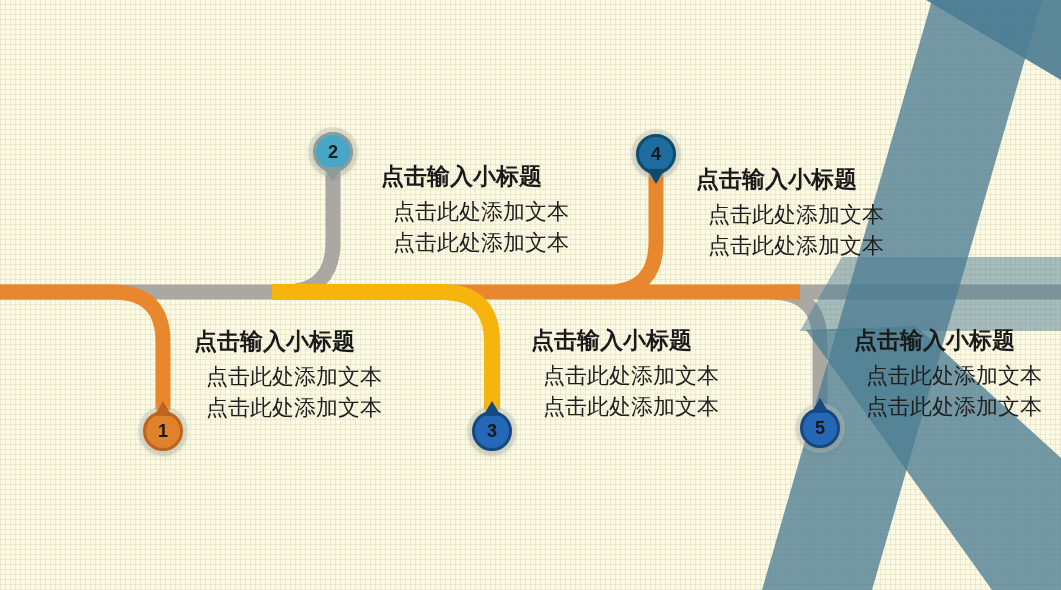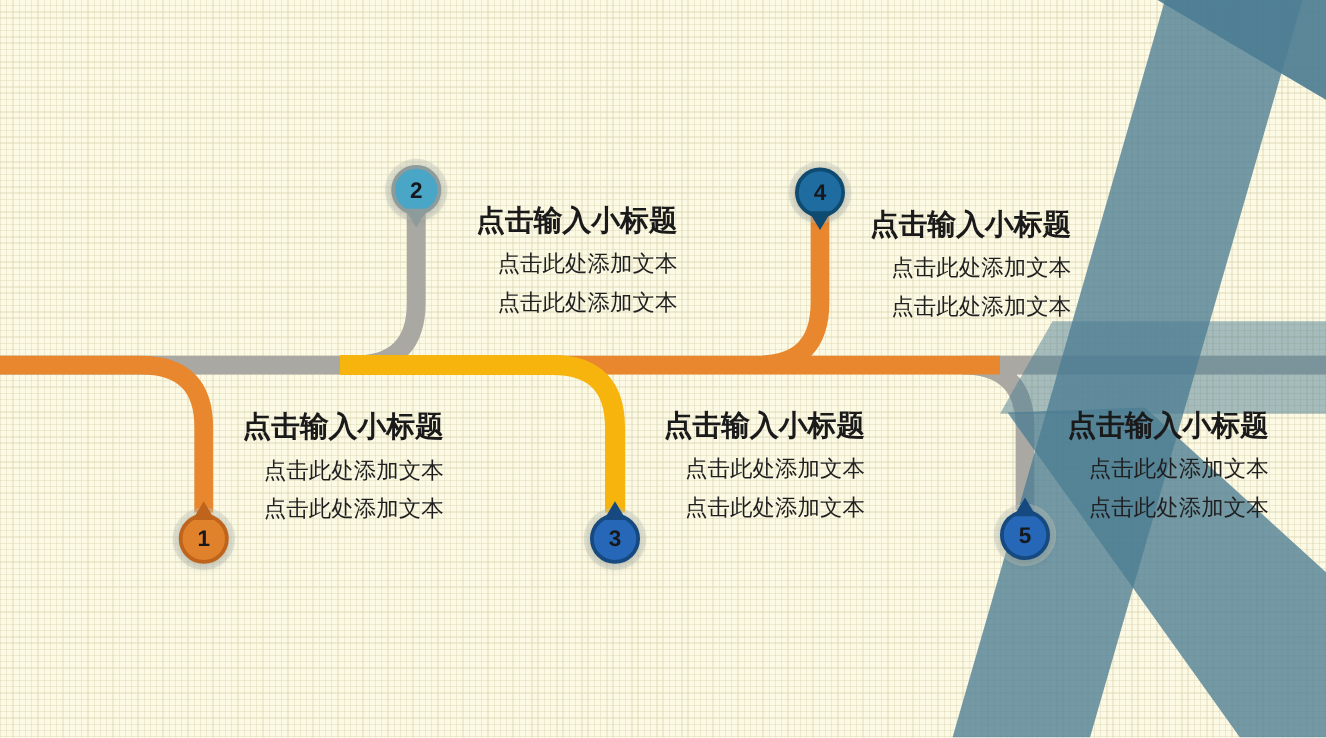--- a/index.html
+++ b/index.html
@@ -28,27 +28,27 @@
     border-left:9px solid transparent;border-right:9px solid transparent;}
   .tip-up{top:-13px;border-bottom:15px solid currentColor;}
   .tip-down{bottom:-13px;border-top:15px solid currentColor;}
   .pin-c1{background:#e0812b;border:3px solid #bf641c;color:#bf641c;}
   .pin-c2{background:#49a6c6;border:3px solid #8e9b9b;color:#8e9b9b;}
   .pin-c3{background:#2667b7;border:3px solid #15497f;color:#15497f;}
   .pin-c4{background:#1f6da0;border:3px solid #0f4a70;color:#0f4a70;}
   .pin-c5{background:#2667b7;border:3px solid #15497f;color:#15497f;}
 
   
-  .text-group{position:absolute;z-index:6;white-space:nowrap;text-align:right;}
+  .text-group{position:absolute;z-index:6;white-space:nowrap;}
   .text-group .title{
     font-size:23px;line-height:28px;font-weight:bold;
     color:#1a1a1a;margin-bottom:10px;
   }
   .text-group .line{
-    font-size:18px;line-height:23px;color:#1f1f1f;
+    font-size:22px;line-height:23px;color:#1f1f1f;
     margin-left:12px;margin-bottom:8px;
   }
 </style>
 </head>
 <body>
 
 <div class="slide">
 
   <svg class="gfx" width="1061" height="590" viewBox="0 0 1061 590">
 

